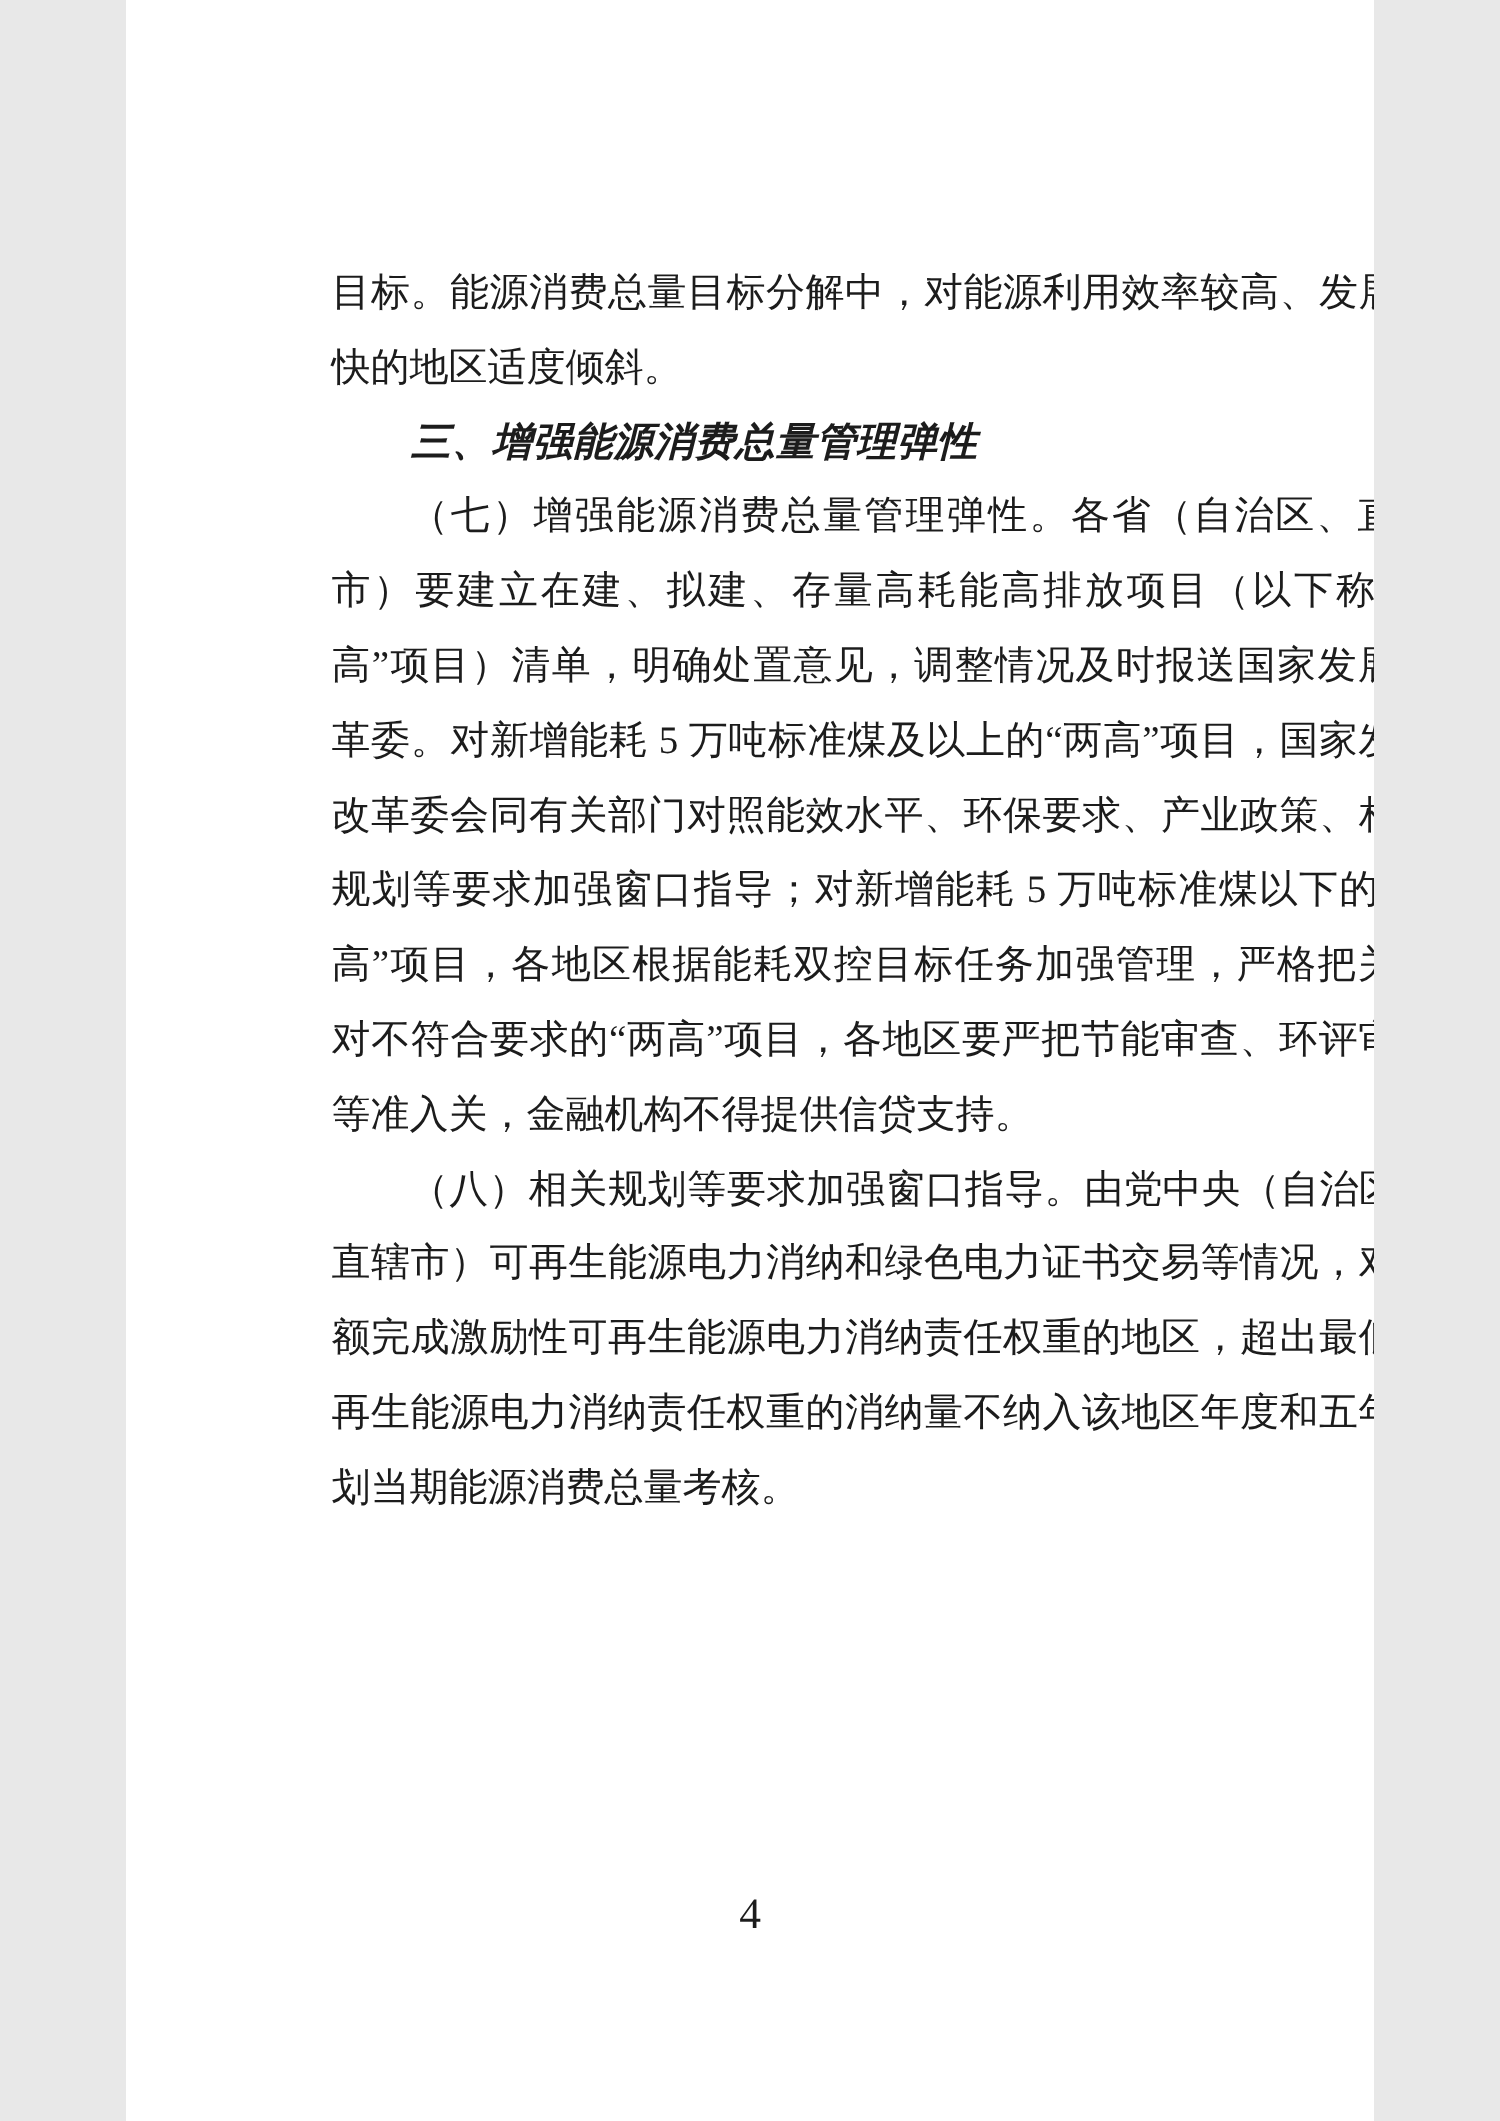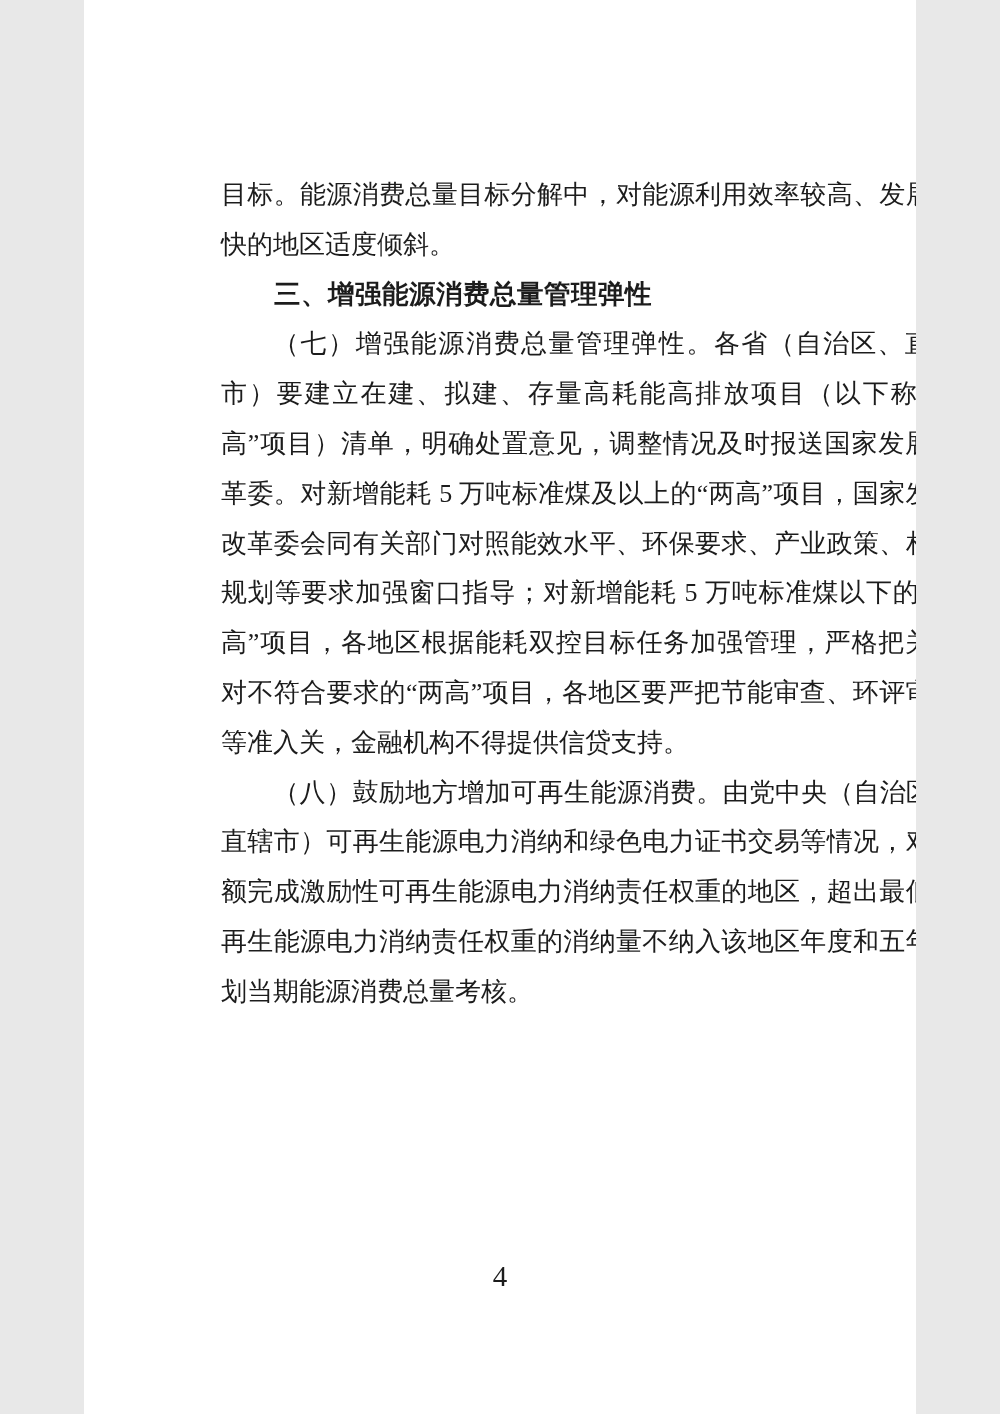--- a/index.html
+++ b/index.html
@@ -36,20 +36,21 @@
     text-indent: 0;
   }
   .heading {
     margin: 0;
     font-size: 26.5px;
     line-height: 49.8px;
     font-weight: bold;
     text-indent: 2em;
     font-family: "Liberation Sans", "DejaVu Sans", sans-serif;
     letter-spacing: 0.5px;
+    font-style: italic;
   }
   .kaiti {
     
     letter-spacing: 0.3px;
   }
   .page-number {
     position: absolute;
     left: 0;
     top: 1254px;
     width: 100%;
@@ -65,19 +66,19 @@
 <div class="page">
   <main class="body-text">
 
     <p class="para no-indent">目标。能源消费总量目标分解中，对能源利用效率较高、发展较快的地区适度倾斜。</p>
 
     <h2 class="heading">三、增强能源消费总量管理弹性</h2>
 
 
     <p class="para"><span class="kaiti">（七）</span><span class="kaiti">增强能源消费总量管理弹性。</span><span>各省（自治区、直辖市）要建立在建、拟建、存量高耗能高排放项目（以下称“两高”项目）清单，明确处置意见，调整情况及时报送国家发展改革委。对新增能耗 5 万吨标准煤及以上的“两高”项目，国家发展改革委会同有关部门对照能效水平、环保要求、产业政策、相关规划等要求加强窗口指导；对新增能耗 5 万吨标准煤以下的“两高”项目，各地区根据能耗双控目标任务加强管理，严格把关。对不符合要求的“两高”项目，各地区要严把节能审查、环评审批等准入关，金融机构不得提供信贷支持。</span></p>
 
-    <p class="para"><span class="kaiti">（八）</span><span class="kaiti">鼓励地方增加可再生能源消费。</span><span>由党中央（自治区、直辖市）可再生能源电力消纳和绿色电力证书交易等情况，对超额完成激励性可再生能源电力消纳责任权重的地区，超出最低可再生能源电力消纳责任权重的消纳量不纳入该地区年度和五年规划当期能源消费总量考核。</span></p>
+    <p class="para"><span class="kaiti">（八）</span><span class="kaiti">相关规划等要求加强窗口指导。</span><span>由党中央（自治区、直辖市）可再生能源电力消纳和绿色电力证书交易等情况，对超额完成激励性可再生能源电力消纳责任权重的地区，超出最低可再生能源电力消纳责任权重的消纳量不纳入该地区年度和五年规划当期能源消费总量考核。</span></p>
 
 
   </main>
 
   <div class="page-number">4</div>
 </div>
 
 </body></html>

